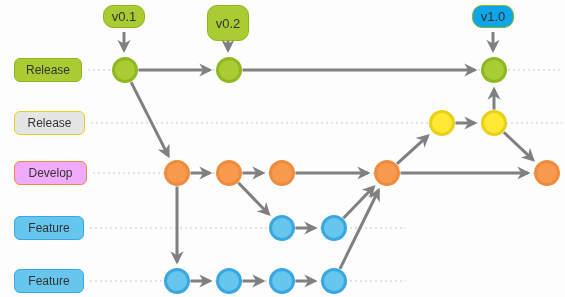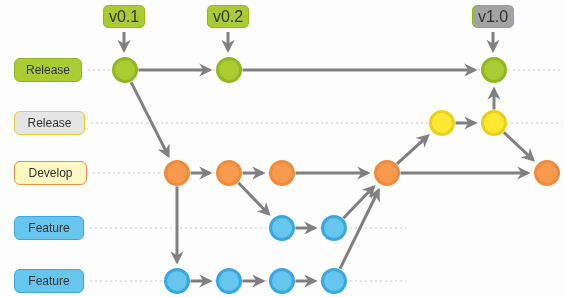--- a/index.html
+++ b/index.html
@@ -12,22 +12,22 @@
     height:24px;border-radius:6px;
     font-size:12px;color:#333333;
     box-sizing:border-box;
     border-width:1px;border-style:solid;
     text-align:center;
     white-space:nowrap;
   }
   .tag-box{
     position:absolute;
     display:flex;align-items:center;justify-content:center;
-    height:23px;border-radius:5px;
-    font-size:16px;color:#333333;
+    height:23px;border-radius:10px;
+    font-size:13px;color:#333333;
     box-sizing:border-box;
     border-width:1px;border-style:solid;
     background:#aacc33;border-color:#8fb820;
     white-space:nowrap;
   }
 </style>
 </head>
 <body>
 
 <div id="stage">
@@ -87,23 +87,23 @@
         <circle cx="177" cy="281" r="11.5" fill="#66c6ee" stroke="#3aa7e0" stroke-width="3"></circle>
         <circle cx="229" cy="281" r="11.5" fill="#66c6ee" stroke="#3aa7e0" stroke-width="3"></circle>
         <circle cx="282" cy="281" r="11.5" fill="#66c6ee" stroke="#3aa7e0" stroke-width="3"></circle>
         <circle cx="334" cy="281" r="11.5" fill="#66c6ee" stroke="#3aa7e0" stroke-width="3"></circle>
       </g>
   </svg>
 
   <div id="labels">
       <div class="lane-label" style="left: 14px; top: 58px; width: 68px; background: rgb(170, 204, 51); border-color: rgb(143, 184, 32); color: rgb(51, 51, 51);">Release</div>
       <div class="lane-label" style="left: 14px; top: 111px; width: 71px; background: #e5e5e5; border-color: rgb(232, 209, 24); color: rgb(51, 51, 51);">Release</div>
-      <div class="lane-label" style="left: 14px; top: 161px; width: 73px; background: #fef9c3; border-color: rgb(239, 139, 60); color: rgb(51, 51, 51);">Develop</div>
+      <div class="lane-label" style="left: 14px; top: 161px; width: 73px; background: #f0abfc; border-color: rgb(239, 139, 60); color: rgb(51, 51, 51);">Develop</div>
       <div class="lane-label" style="left: 14px; top: 216px; width: 70px; background: rgb(102, 198, 238); border-color: rgb(58, 167, 224); color: rgb(51, 51, 51);">Feature</div>
       <div class="lane-label" style="left: 14px; top: 269px; width: 70px; background: rgb(102, 198, 238); border-color: rgb(58, 167, 224); color: rgb(51, 51, 51);">Feature</div>
     </div>
   <div id="tags">
       <div class="tag-box" style="left: 103px; top: 5px; width: 42px; height: 23px; background: rgb(170, 204, 51); border-color: rgb(143, 184, 32);">v0.1</div>
-      <div class="tag-box" style="left: 207px; top: 5px; width: 42px; height: 23px; background: rgb(170, 204, 51); border-color: rgb(143, 184, 32);">v0.2</div>
-      <div class="tag-box" style="left: 472px; top: 5px; width: 42px; height: 23px; background: #a3a3a3; border-color: rgb(143, 184, 32);">v1.0</div>
+      <div class="tag-box" style="left: 207px; top: 5px; width: 42px; height: 36px; background: rgb(170, 204, 51); border-color: rgb(143, 184, 32);">v0.2</div>
+      <div class="tag-box" style="left: 472px; top: 5px; width: 42px; height: 23px; background: #0ea5e9; border-color: rgb(143, 184, 32);">v1.0</div>
     </div>
 
 </div>
 
 </body></html>

